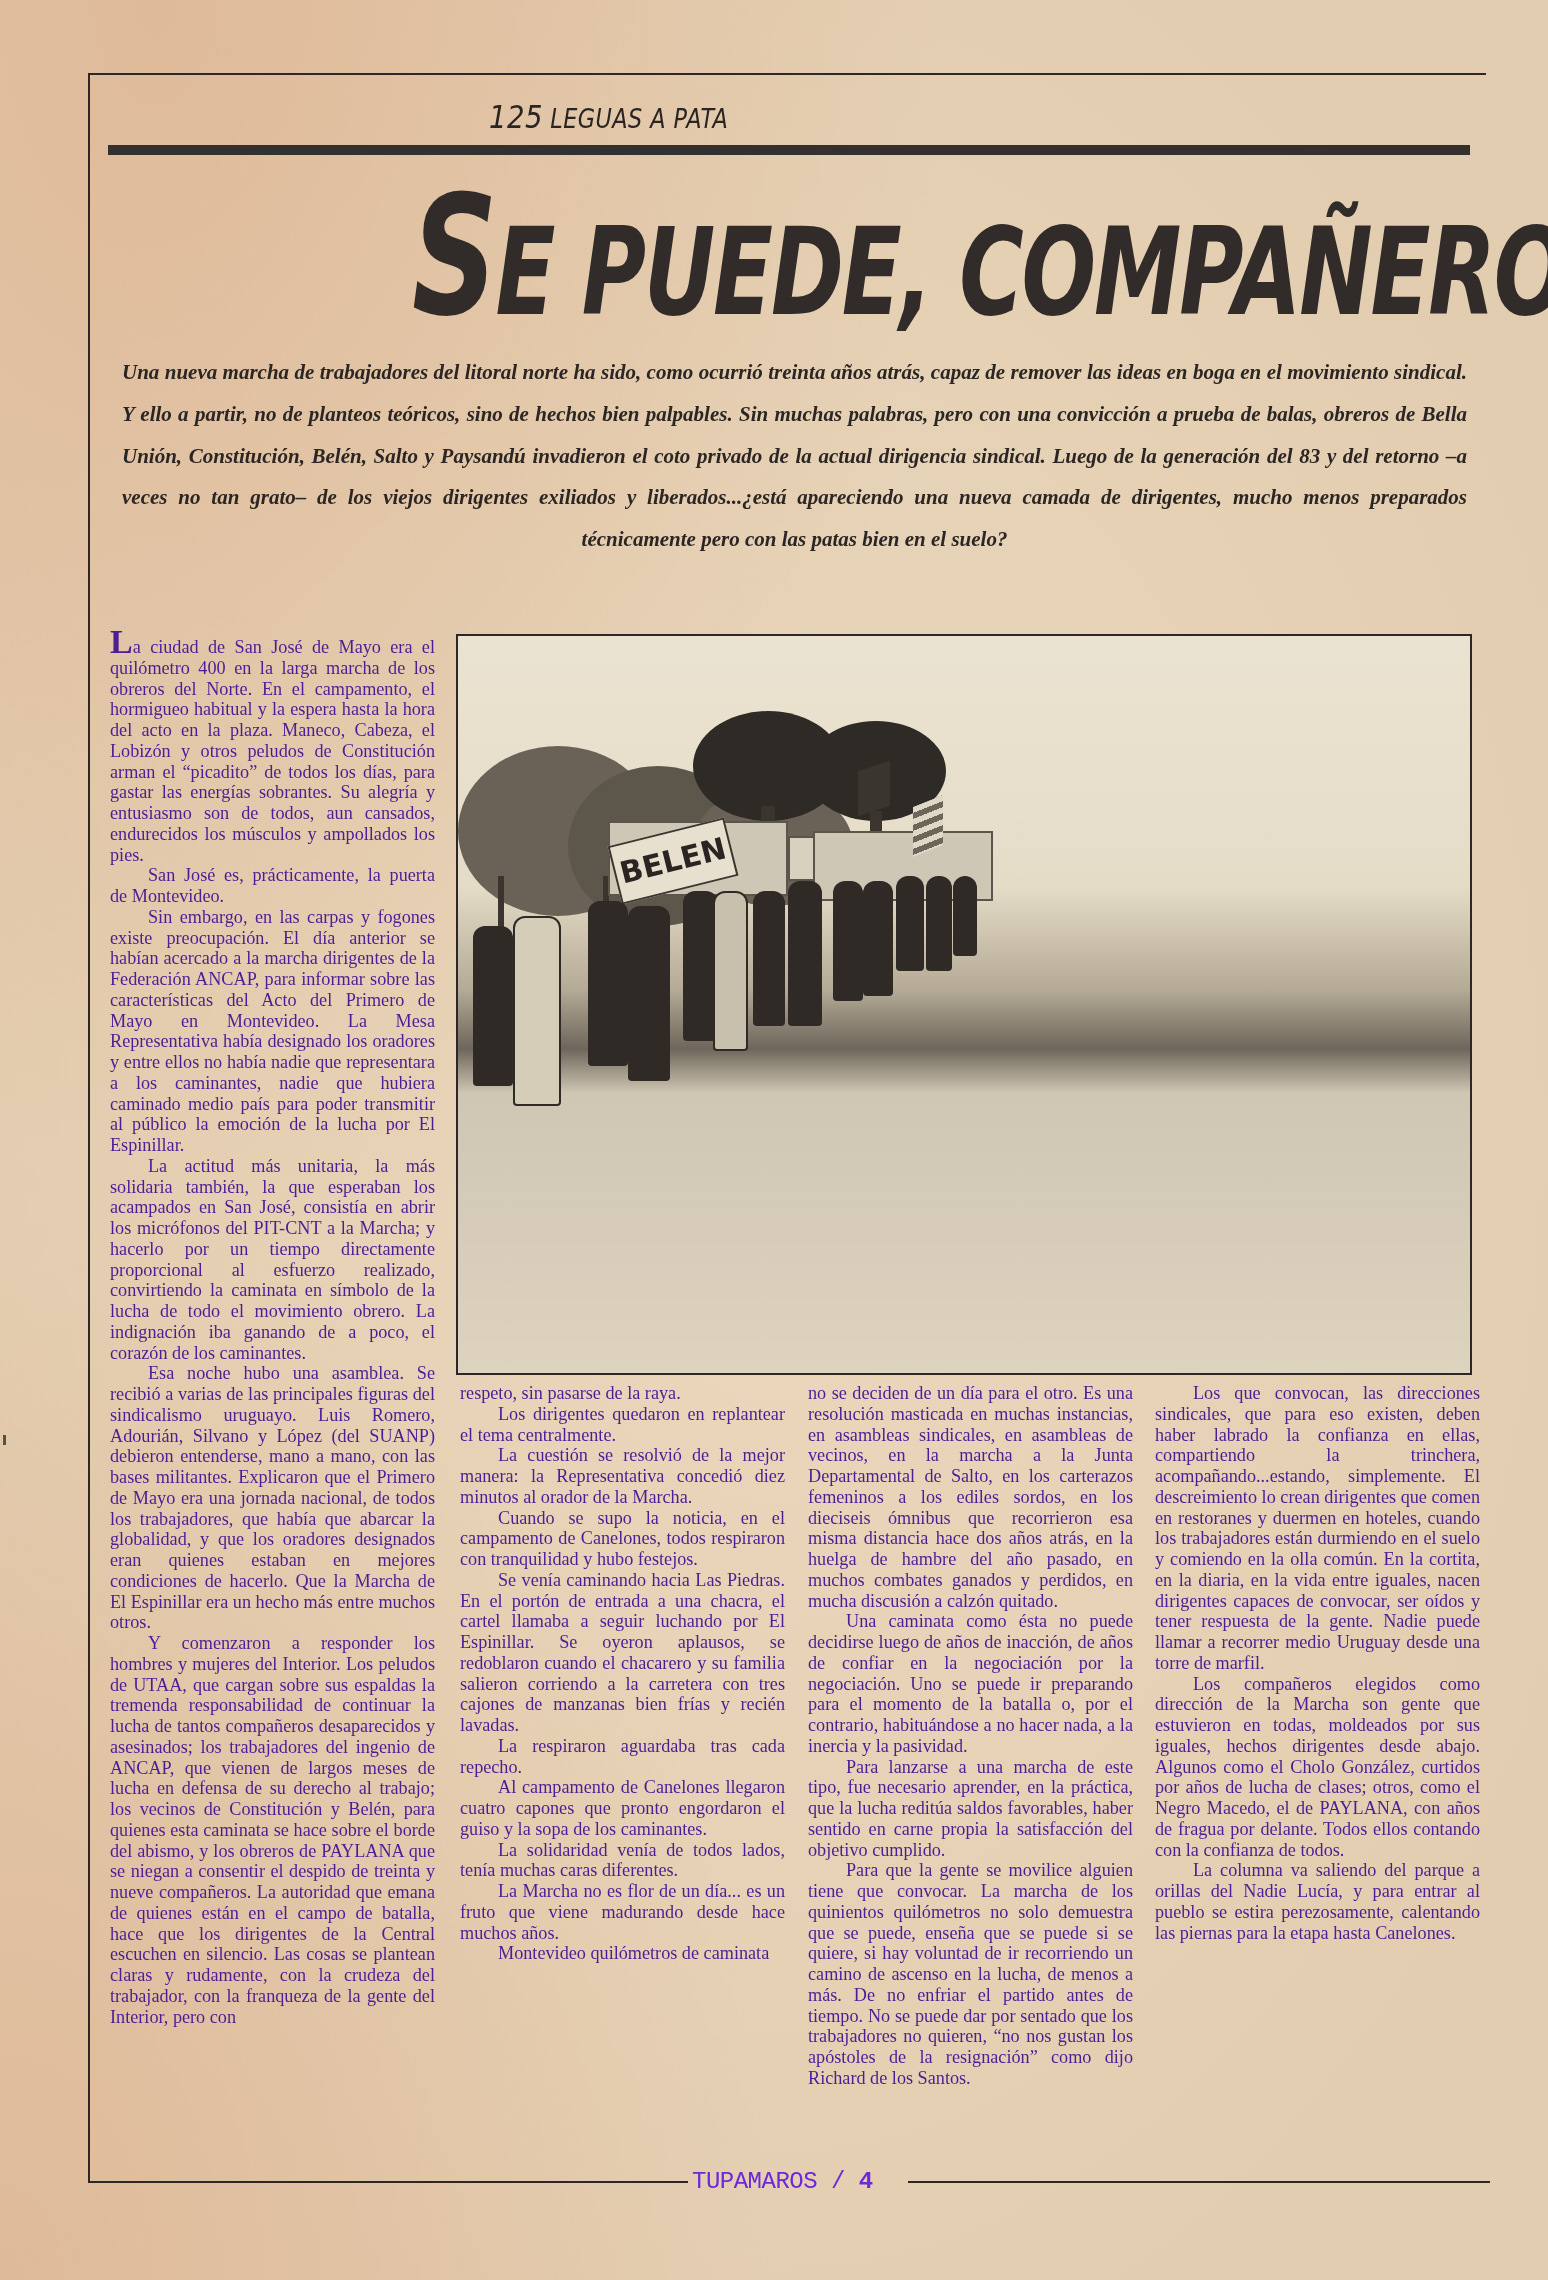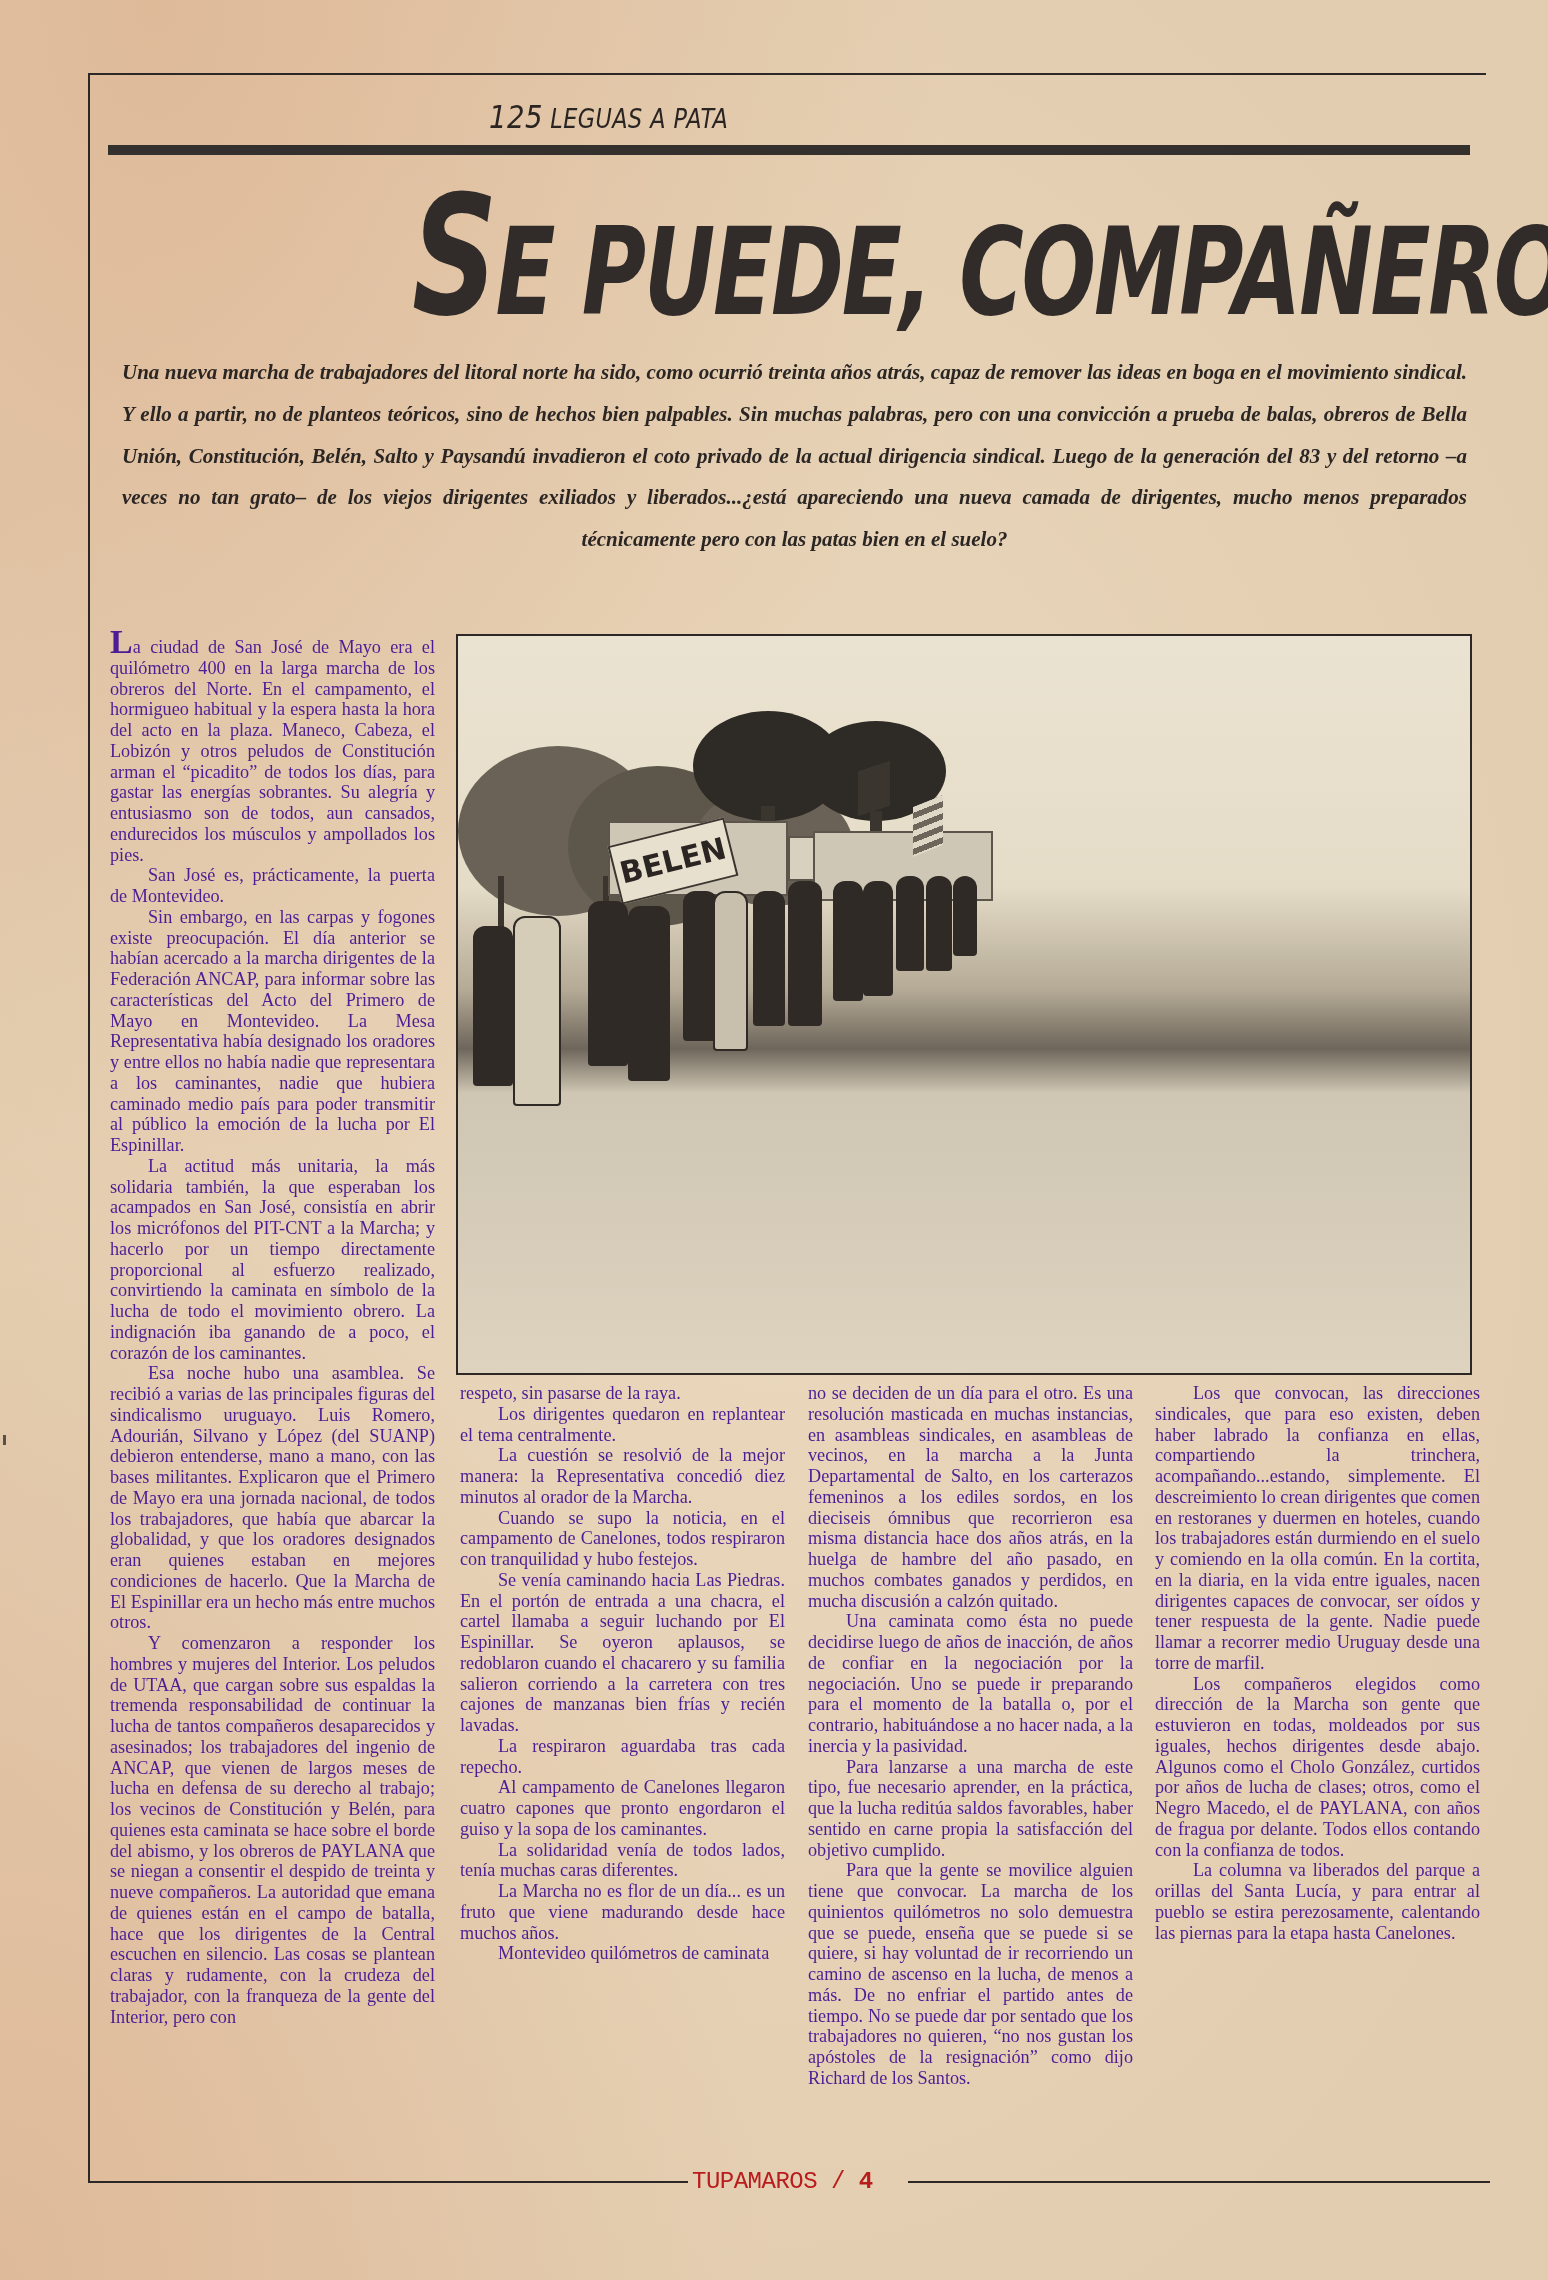--- a/index.html
+++ b/index.html
@@ -83,21 +83,21 @@
   .col p { text-indent: 38px; }
   .col p.noindent { text-indent: 0; }
   .col1 { left: 110px; top: 632px; width: 325px; }
   .col2 { left: 460px; top: 1383px; width: 325px; }
   .col3 { left: 808px; top: 1383px; width: 325px; }
   .col4 { left: 1155px; top: 1383px; width: 325px; }
   .dropcap { font-size: 34px; font-weight: bold; line-height: 20px; }
   .footer {
     position: absolute; left: 692px; top: 2168px;
     font-family: "Liberation Mono", monospace; font-size: 24px; letter-spacing: -0.5px;
-    color: #b91c1c; white-space: nowrap;
+    color: #6d28d9; white-space: nowrap;
   }
   .footer b { font-weight: bold; }
   .stray-mark {
     position: absolute; left: 3px; top: 1435px; width: 3px; height: 10px; background: #5a504a;
   }
 </style>
 </head>
 <body>
 
 <div class="frame-top"></div>
@@ -182,18 +182,18 @@
 <div class="col col3">
   <p class="noindent">no se deciden de un día para el otro. Es una resolución masticada en muchas instancias, en asambleas sindicales, en asambleas de vecinos, en la marcha a la Junta Departamental de Salto, en los carterazos femeninos a los ediles sordos, en los dieciseis ómnibus que recorrieron esa misma distancia hace dos años atrás, en la huelga de hambre del año pasado, en muchos combates ganados y perdidos, en mucha discusión a calzón quitado.</p>
   <p>Una caminata como ésta no puede decidirse luego de años de inacción, de años de confiar en la negociación por la negociación. Uno se puede ir preparando para el momento de la batalla o, por el contrario, habituándose a no hacer nada, a la inercia y la pasividad.</p>
   <p>Para lanzarse a una marcha de este tipo, fue necesario aprender, en la práctica, que la lucha reditúa saldos favorables, haber sentido en carne propia la satisfacción del objetivo cumplido.</p>
   <p>Para que la gente se movilice alguien tiene que convocar. La marcha de los quinientos quilómetros no solo demuestra que se puede, enseña que se puede si se quiere, si hay voluntad de ir recorriendo un camino de ascenso en la lucha, de menos a más. De no enfriar el partido antes de tiempo. No se puede dar por sentado que los trabajadores no quieren, “no nos gustan los apóstoles de la resignación” como dijo Richard de los Santos.</p>
 </div>
 
 <div class="col col4">
   <p>Los que convocan, las direcciones sindicales, que para eso existen, deben haber labrado la confianza en ellas, compartiendo la trinchera, acompañando...estando, simplemente. El descreimiento lo crean dirigentes que comen en restoranes y duermen en hoteles, cuando los trabajadores están durmiendo en el suelo y comiendo en la olla común. En la cortita, en la diaria, en la vida entre iguales, nacen dirigentes capaces de convocar, ser oídos y tener respuesta de la gente. Nadie puede llamar a recorrer medio Uruguay desde una torre de marfil.</p>
   <p>Los compañeros elegidos como dirección de la Marcha son gente que estuvieron en todas, moldeados por sus iguales, hechos dirigentes desde abajo. Algunos como el Cholo González, curtidos por años de lucha de clases; otros, como el Negro Macedo, el de PAYLANA, con años de fragua por delante. Todos ellos contando con la confianza de todos.</p>
-  <p>La columna va liberados del parque a orillas del Santa Lucía, y para entrar al pueblo se estira perezosamente, calentando las piernas para la etapa hasta Canelones.</p>
+  <p>La columna va saliendo del parque a orillas del Nadie Lucía, y para entrar al pueblo se estira perezosamente, calentando las piernas para la etapa hasta Canelones.</p>
 </div>
 
 <div class="footer">
   <span>TUPAMAROS</span><span> / </span><b>4</b>
 </div>
 
 </body></html>

